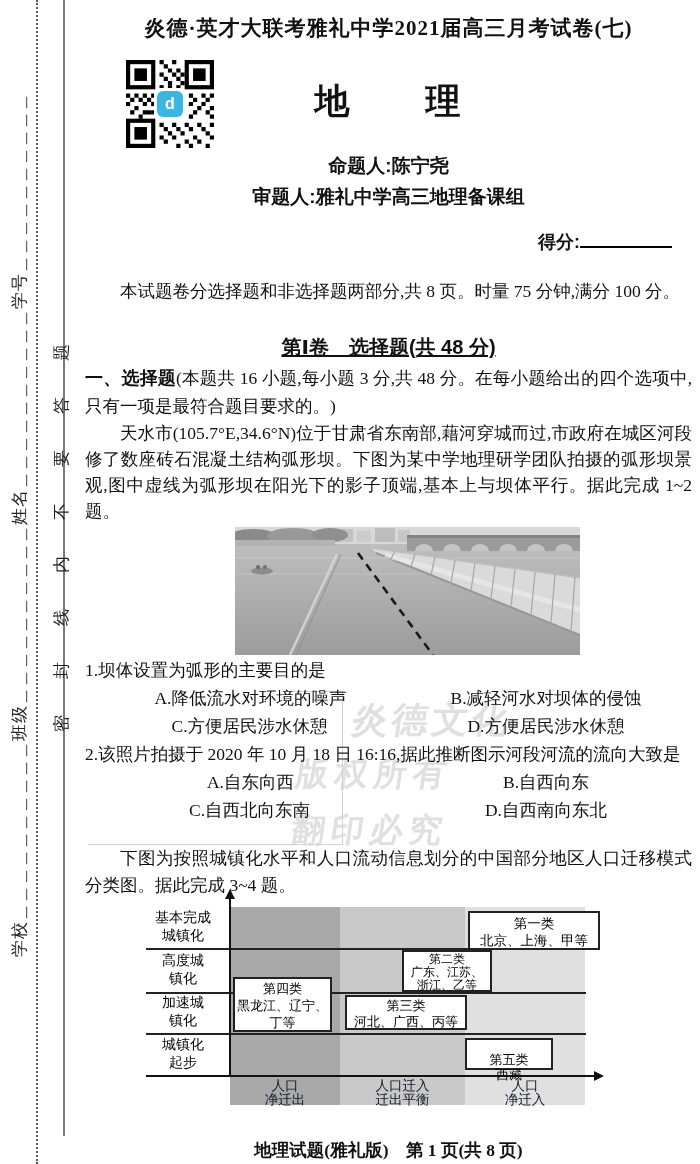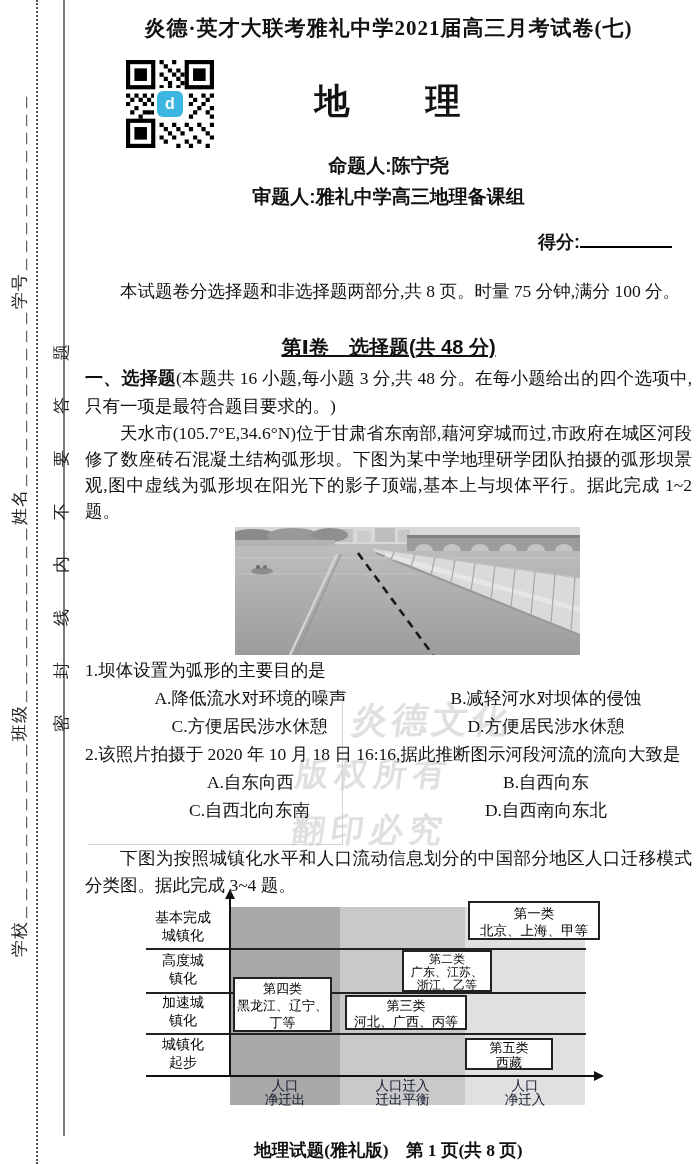--- a/index.html
+++ b/index.html
@@ -231,39 +231,39 @@
     </div>
     <div class="rl" style="top:101px;">
       <div>加速城</div>
       <div>镇化</div>
     </div>
     <div class="rl" style="top:143px;">
       <div>城镇化</div>
       <div>起步</div>
     </div>
 
-    <div class="dbox" style="left:328px;top:8px;width:132px;height:39px;font-size:13.5px;line-height:17px;padding-top:2px;">
+    <div class="dbox" style="left:328px;top:18px;width:132px;height:39px;font-size:13.5px;line-height:17px;padding-top:2px;">
       <div>第一类</div>
       <div>北京、上海、甲等</div>
     </div>
     <div class="dbox" style="left:93px;top:84px;width:99px;height:55px;font-size:13px;line-height:17px;padding-top:1px;">
       <div>第四类</div>
       <div>黑龙江、辽宁、</div>
       <div>丁等</div>
     </div>
     <div class="dbox" style="left:262px;top:57px;width:90px;height:42px;font-size:12px;line-height:13px;padding-top:1px;">
       <div>第二类</div>
       <div>广东、江苏、</div>
       <div>浙江、乙等</div>
     </div>
     <div class="dbox" style="left:205px;top:102px;width:122px;height:35px;font-size:13px;line-height:15.5px;padding-top:1px;">
       <div>第三类</div>
       <div>河北、广西、丙等</div>
     </div>
-    <div class="dbox" style="left:325px;top:145px;width:88px;height:32px;font-size:13px;line-height:14.5px;padding-top:1px;">
+    <div class="dbox" style="left:325px;top:145px;width:88px;height:32px;font-size:13px;line-height:14.5px;padding-top:13px;">
       <div>第五类</div>
       <div>西藏</div>
     </div>
 
     <div class="xl" style="left:90px;width:110px;">
       <div>人口</div>
       <div>净迁出</div>
     </div>
     <div class="xl" style="left:200px;width:125px;">
       <div>人口迁入</div>

